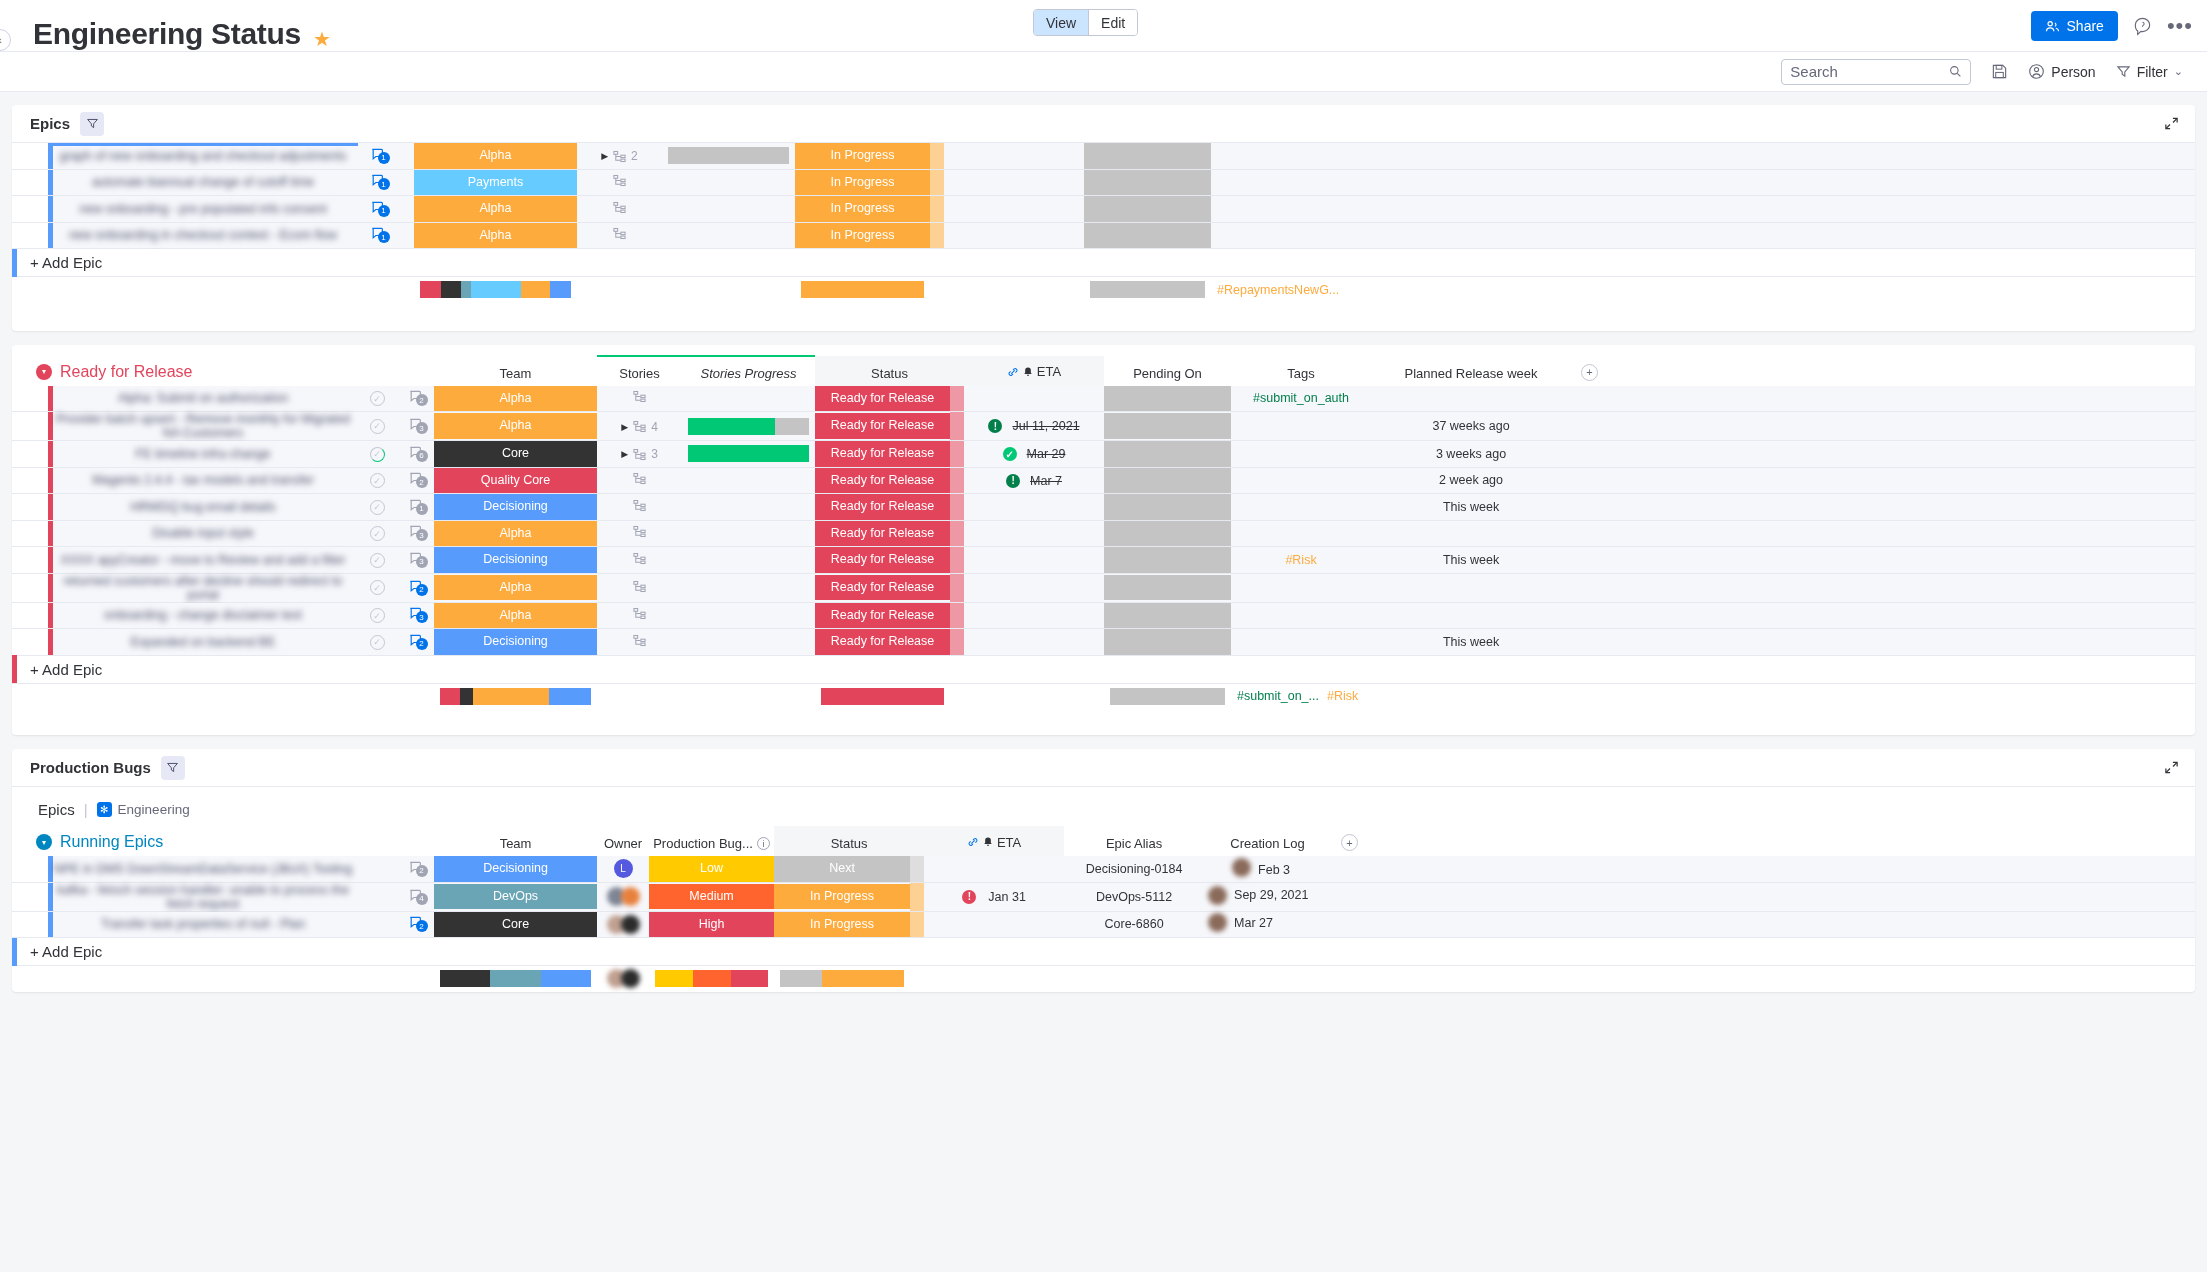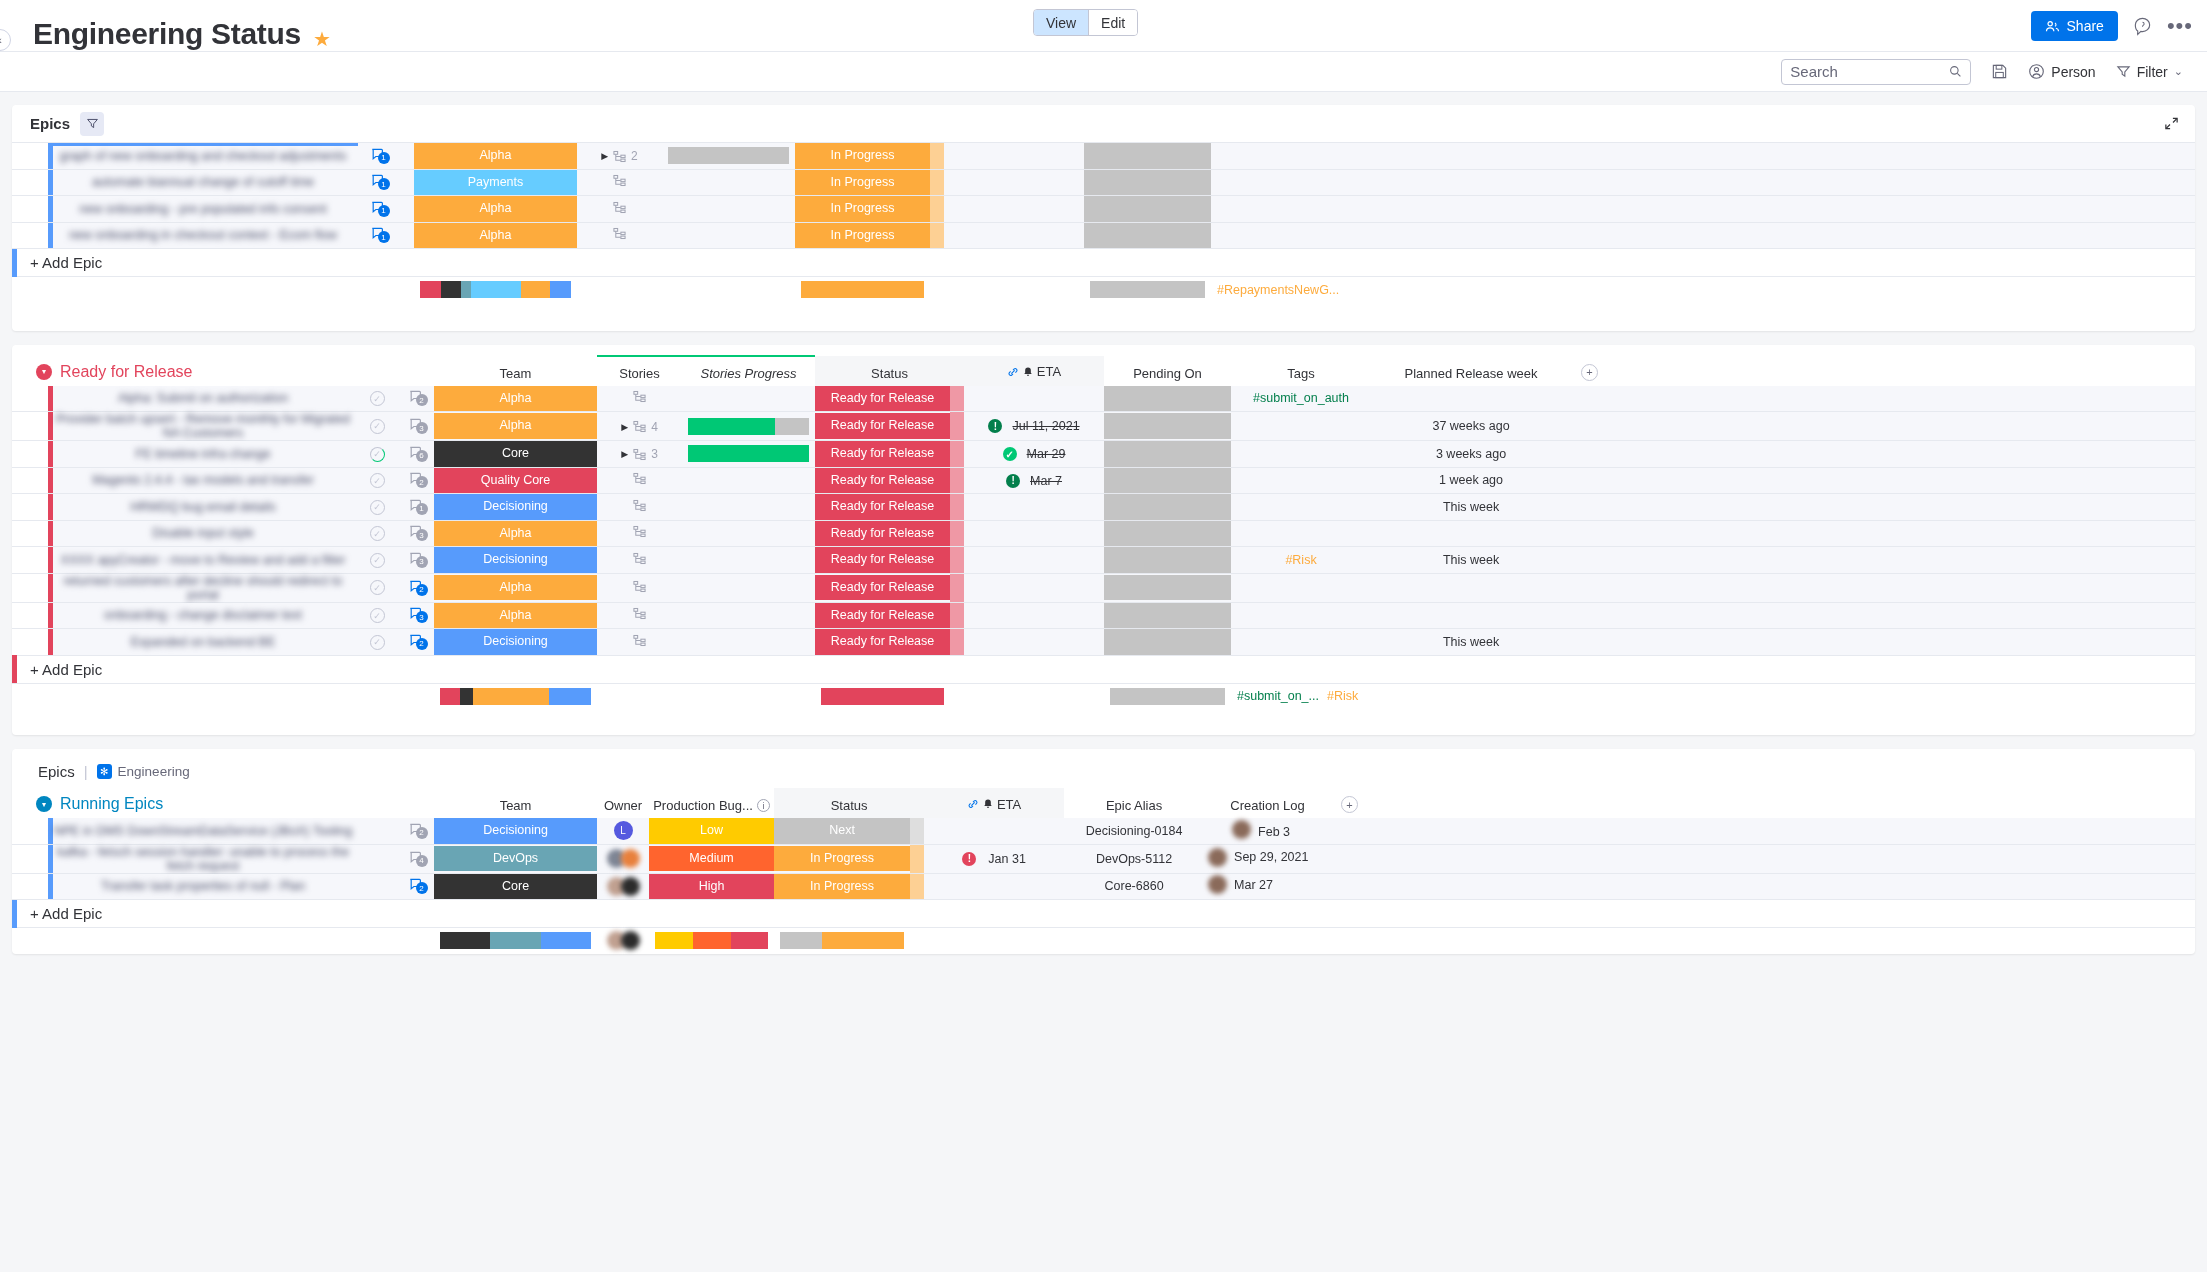--- a/index.html
+++ b/index.html
@@ -619,21 +619,21 @@
             </td>
             <td style="background:#e2445c;opacity:.55"></td>
             <td><span style="display:inline-flex;align-items:center;gap:10px;">
                 <span class="eta-ic" style="background:#037f4c">!</span>
                 <span class="strike">Mar 7</span>
               </span></td>
             <td>
               <span class="grey-block"></span>
             </td>
             <td></td>
-            <td>1 week ago</td>
+            <td>2 week ago</td>
             <td></td>
           </tr>
           <tr class="row">
             <td style="background:#fff"></td>
             <td class="namecell"><div class="lstripe" style="background:#e2445c"></div><span class="blur">HRWDQ bug email details</span></td>
             <td><span class="chk">✓</span></td>
             <td><span class="bubble">
                 <svg width="15" height="15" viewBox="0 0 16 16" fill="none">
                   <path d="M3 2.5h9.2a1 1 0 011 1v5.6a1 1 0 01-1 1H6.2L3.4 12.6V3.5a1 1 0 01-.4-1z" stroke="#a1a4b3" stroke-width="1.25" fill="none"></path>
                 </svg>
@@ -888,20 +888,34 @@
             <td></td>
             <td></td>
           </tr>
         </tbody>
     </table>
     <div style="height:26px"></div>
   </div>
 </div>
 
 <div class="card" style="margin-top:14px;">
+  <div class="card-head">
+    <span class="card-title">Production Bugs</span>
+    <span class="filter-chip">
+      <svg width="13" height="13" viewBox="0 0 16 16" fill="none">
+          <path d="M2 3h12l-4.6 5.4V13L6.6 11V8.4z" stroke="#4b4e69" stroke-width="1.2" fill="none"></path>
+        </svg>
+    </span>
+    <span class="expand-ic">
+      <svg width="15" height="15" viewBox="0 0 16 16" fill="none">
+        <path d="M9.5 2.5H14V7M6.5 13.5H2V9" stroke="#323338" stroke-width="1.3" fill="none"></path>
+        <path d="M13.7 2.8L9.6 6.9M2.3 13.2l4.1-4.1" stroke="#323338" stroke-width="1.3"></path>
+      </svg>
+    </span>
+  </div>
 
   <div class="breadcrumb">
     <span>Epics</span>
     <span class="bc-sep">|</span>
     <span class="bc-board">
       <span class="bc-logo">✻</span>
       <span>Engineering</span>
     </span>
   </div>
 

